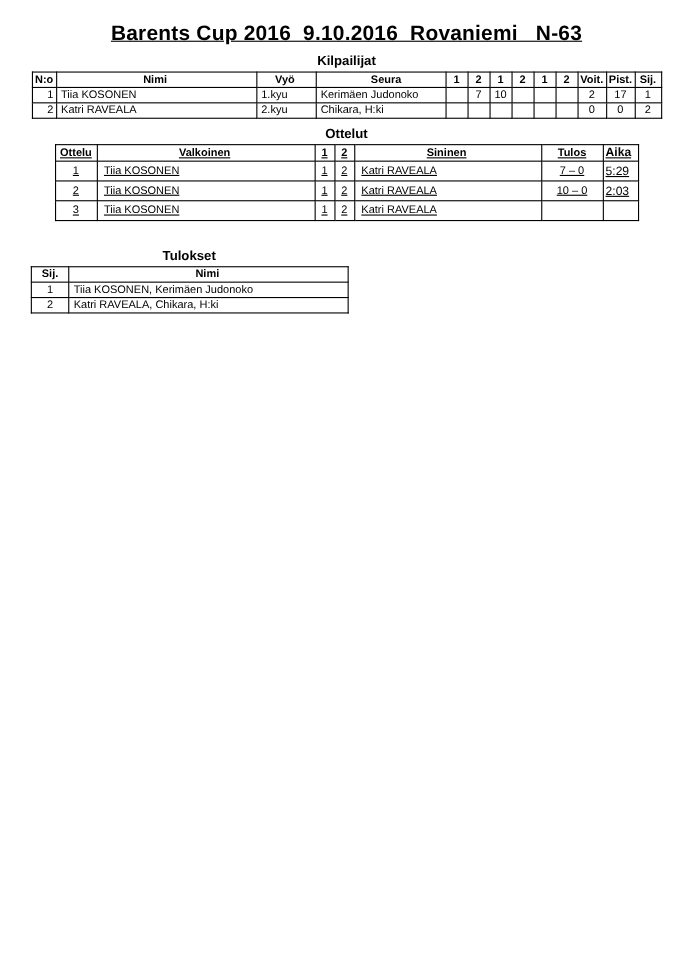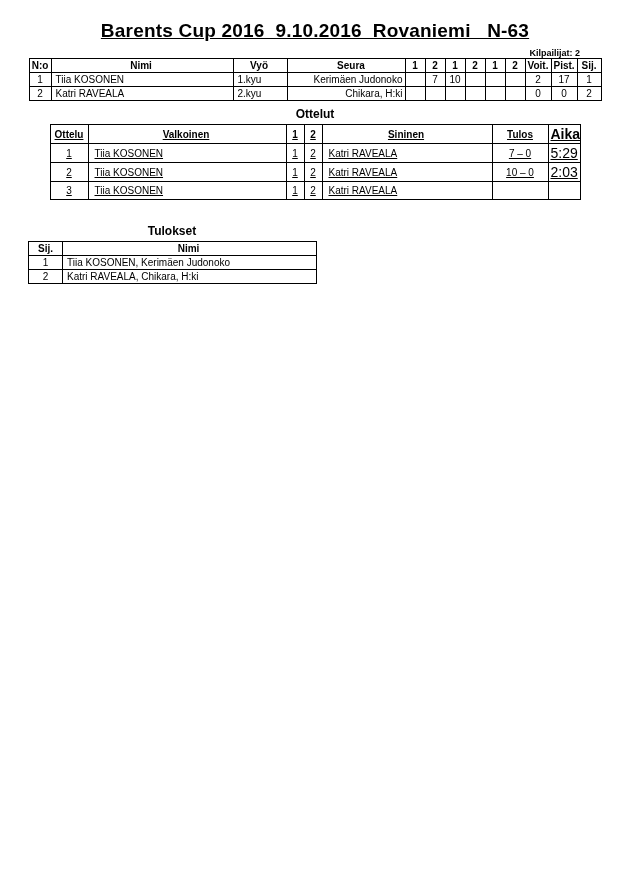--- a/index.html
+++ b/index.html
@@ -57,45 +57,45 @@
   }
   th {
     font-weight: bold;
     text-align: center;
   }
   
   #competitors-table {
     width: 546px;
     margin: 0 auto;
   }
-  #competitors-table .c-no     { width: 22px;  text-align: center; }
+  #competitors-table .c-no     { width: 22px;  text-align: right; }
   #competitors-table .c-name   { width: 182px; text-align: left; padding-left: 4px; }
   #competitors-table .c-belt   { width: 54px;  text-align: left; padding-left: 4px; }
-  #competitors-table .c-club   { width: 118px; text-align: right; padding-left: 4px; }
+  #competitors-table .c-club   { width: 118px; text-align: left; padding-left: 4px; }
   #competitors-table .c-m      { width: 20px;  text-align: center; }
   #competitors-table .c-voit   { width: 26px;  text-align: center; }
   #competitors-table .c-pist   { width: 26px;  text-align: center; }
   #competitors-table .c-sij    { width: 24px;  text-align: center; }
   #competitors-table thead th.c-name { text-align: center; padding-left: 0; }
   #competitors-table thead th.c-belt { text-align: center; padding-left: 0; margin-left: 18px; }
   #competitors-table thead th.c-club { text-align: center; padding-left: 12px; }
   
   #matches-wrap { }
   #matches-table {
     width: 530px;
     margin: 0 auto;
     text-decoration: underline;
   }
   #matches-table .m-no     { width: 38px;  text-align: center; }
   #matches-table .m-white  { width: 198px; text-align: left; padding-left: 6px; }
   #matches-table .m-s1     { width: 18px;  text-align: center; }
   #matches-table .m-s2     { width: 18px;  text-align: center; }
   #matches-table .m-blue   { width: 170px; text-align: left; padding-left: 6px; }
   #matches-table .m-result { width: 56px;  text-align: center; }
-  #matches-table .m-time   { width: 32px;  text-align: center; font-size: 14px; }
+  #matches-table .m-time   { width: 32px;  text-align: left; font-size: 11px; }
   #matches-table thead th.m-white { text-align: center; padding-left: 0; }
   #matches-table thead th.m-blue  { text-align: center; padding-left: 0; }
   #matches-table tbody td { height: 18px; }
   
   #results-wrap { margin-top: 16px; }
   #results-table {
     width: 288px;
     margin: 0 0 0 28px;
   }
   #results-table .r-sij  { width: 34px;  text-align: center; }
@@ -103,22 +103,22 @@
   #results-table thead th.r-name { text-align: center; padding-left: 0; }
   #results-title { width: 288px; margin-left: 28px; text-align: center; margin-top: 24px; }
 </style>
 </head>
 <body>
 
 <div class="page">
 
   <div class="title">Barents Cup 2016  9.10.2016  Rovaniemi   N-63</div>
 
-  <div class="count-line">Kilpailijat: 2</div>
-
+
+  <div class="section-title">Kilpailijat</div>
 
   <table id="competitors-table">
     <thead>
       <tr>
         <th class="c-no">N:o</th>
         <th class="c-name">Nimi</th>
         <th class="c-belt">Vyö</th>
         <th class="c-club">Seura</th>
         <th class="c-m">1</th>
         <th class="c-m">2</th>

